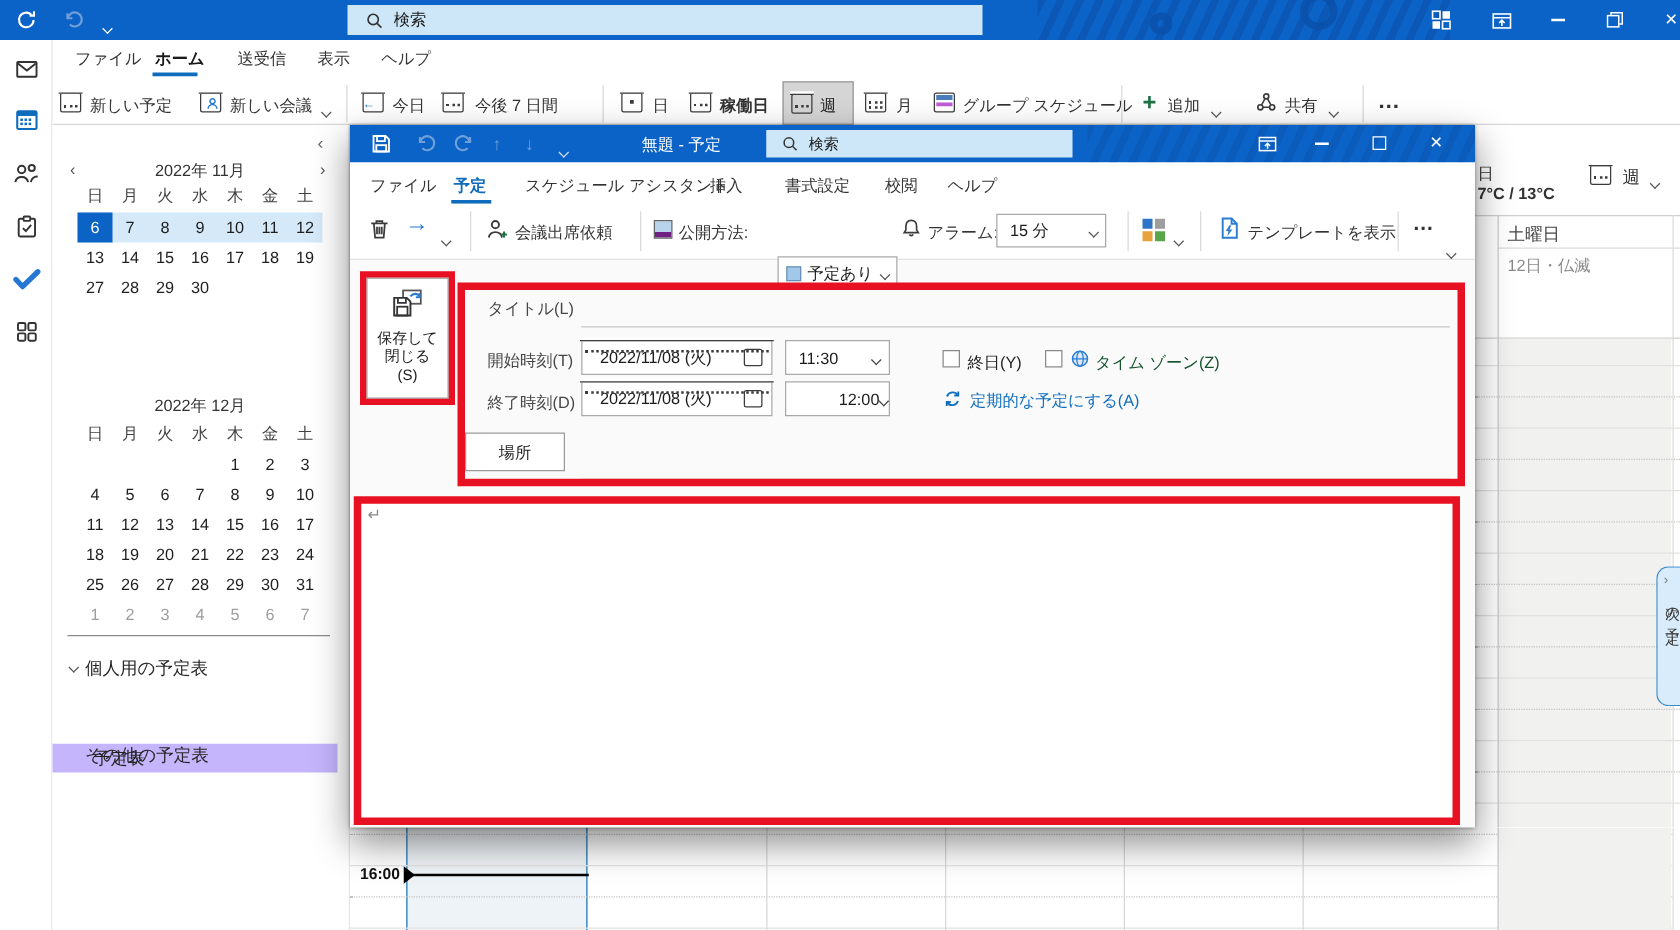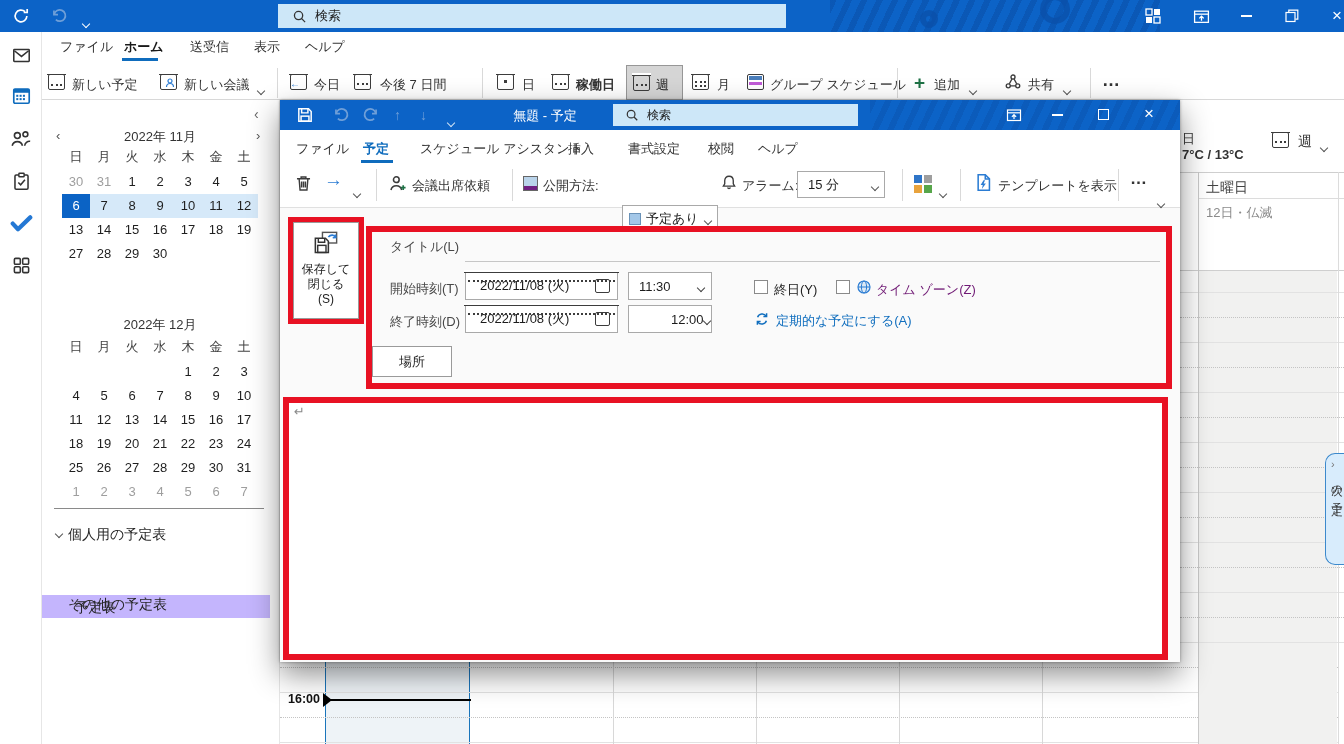--- a/index.html
+++ b/index.html
@@ -248,21 +248,20 @@
 
   <div id="sidebar">
     <span class="abs" style="left:212px;top:6px;color:#666;font-size:14px;">‹</span>
 
     <div id="cal-nov">
       <span class="mc-nav" style="left:14px;top:28px;">‹</span>
       <span class="mc-title" style="left:20px;top:28px;">2022年 11月</span>
       <span class="mc-nav" style="left:214px;top:28px;">›</span>
       <div class="abs mc-weekdays" style="left:20px;top:48px;white-space:nowrap;"><span class="mc-cell mc-wd">日</span><span class="mc-cell mc-wd">月</span><span class="mc-cell mc-wd">火</span><span class="mc-cell mc-wd">水</span><span class="mc-cell mc-wd">木</span><span class="mc-cell mc-wd">金</span><span class="mc-cell mc-wd">土</span></div>
       <div class="abs mc-grid" style="left:20px;top:70px;">
-          <div class="mc-row"><span class="mc-cell muted">30</span><span class="mc-cell muted">31</span><span class="mc-cell">1</span><span class="mc-cell">2</span><span class="mc-cell">3</span><span class="mc-cell">4</span><span class="mc-cell">5</span></div>
           <div class="mc-row sel"><span class="mc-cell today">6</span><span class="mc-cell">7</span><span class="mc-cell">8</span><span class="mc-cell">9</span><span class="mc-cell">10</span><span class="mc-cell">11</span><span class="mc-cell">12</span></div>
           <div class="mc-row"><span class="mc-cell">13</span><span class="mc-cell">14</span><span class="mc-cell">15</span><span class="mc-cell">16</span><span class="mc-cell">17</span><span class="mc-cell">18</span><span class="mc-cell">19</span></div>
           <div class="mc-row"><span class="mc-cell">27</span><span class="mc-cell">28</span><span class="mc-cell">29</span><span class="mc-cell">30</span><span class="mc-cell"></span><span class="mc-cell"></span><span class="mc-cell"></span></div>
         </div>
     </div>
 
     <div id="cal-dec">
       <span class="mc-title" style="left:20px;top:216px;">2022年 12月</span>
       <div class="abs mc-weekdays" style="left:20px;top:238px;white-space:nowrap;"><span class="mc-cell mc-wd">日</span><span class="mc-cell mc-wd">月</span><span class="mc-cell mc-wd">火</span><span class="mc-cell mc-wd">水</span><span class="mc-cell mc-wd">木</span><span class="mc-cell mc-wd">金</span><span class="mc-cell mc-wd">土</span></div>
       <div class="abs mc-grid" style="left:20px;top:260px;">
@@ -500,21 +499,21 @@
     <span class="cb" style="left:474px;top:180px;"></span>
     <span class="dlbl" style="left:494px;top:181px;color:#222;">終日(Y)</span>
     <span class="cb" style="left:556px;top:180px;"></span>
     <span class="abs" style="left:576px;top:179px;">
       <svg width="16" height="16" viewBox="0 0 16 16">
           <circle cx="8" cy="8" r="6" fill="#dce9f5" stroke="#2b7cd3" stroke-width="1.2"></circle>
           <ellipse cx="8" cy="8" rx="2.6" ry="6" fill="none" stroke="#2b7cd3" stroke-width="1"></ellipse>
           <line x1="2" y1="8" x2="14" y2="8" stroke="#2b7cd3" stroke-width="1"></line>
         </svg>
     </span>
-    <span class="dlbl" style="left:596px;top:181px;color:#701a75;">タイム ゾーン(Z)</span>
+    <span class="dlbl" style="left:596px;top:181px;color:#14532d;">タイム ゾーン(Z)</span>
 
     <span class="dlbl" style="left:110px;top:213px;">終了時刻(D)</span>
     <div class="fbox" style="left:185px;top:205px;width:153px;">
       <span style="margin-left:14px;">2022/11/08 (火)</span>
       <span class="ico-cal" style="position:static;margin-left:auto;margin-right:7px;width:15px;height:14px;border-width:1.3px;">
           <b></b>
           <i style="top:7px;"></i>
         </span>
     </div>
     <div class="fbox" style="left:348px;top:205px;width:84px;padding-left:32px;">

